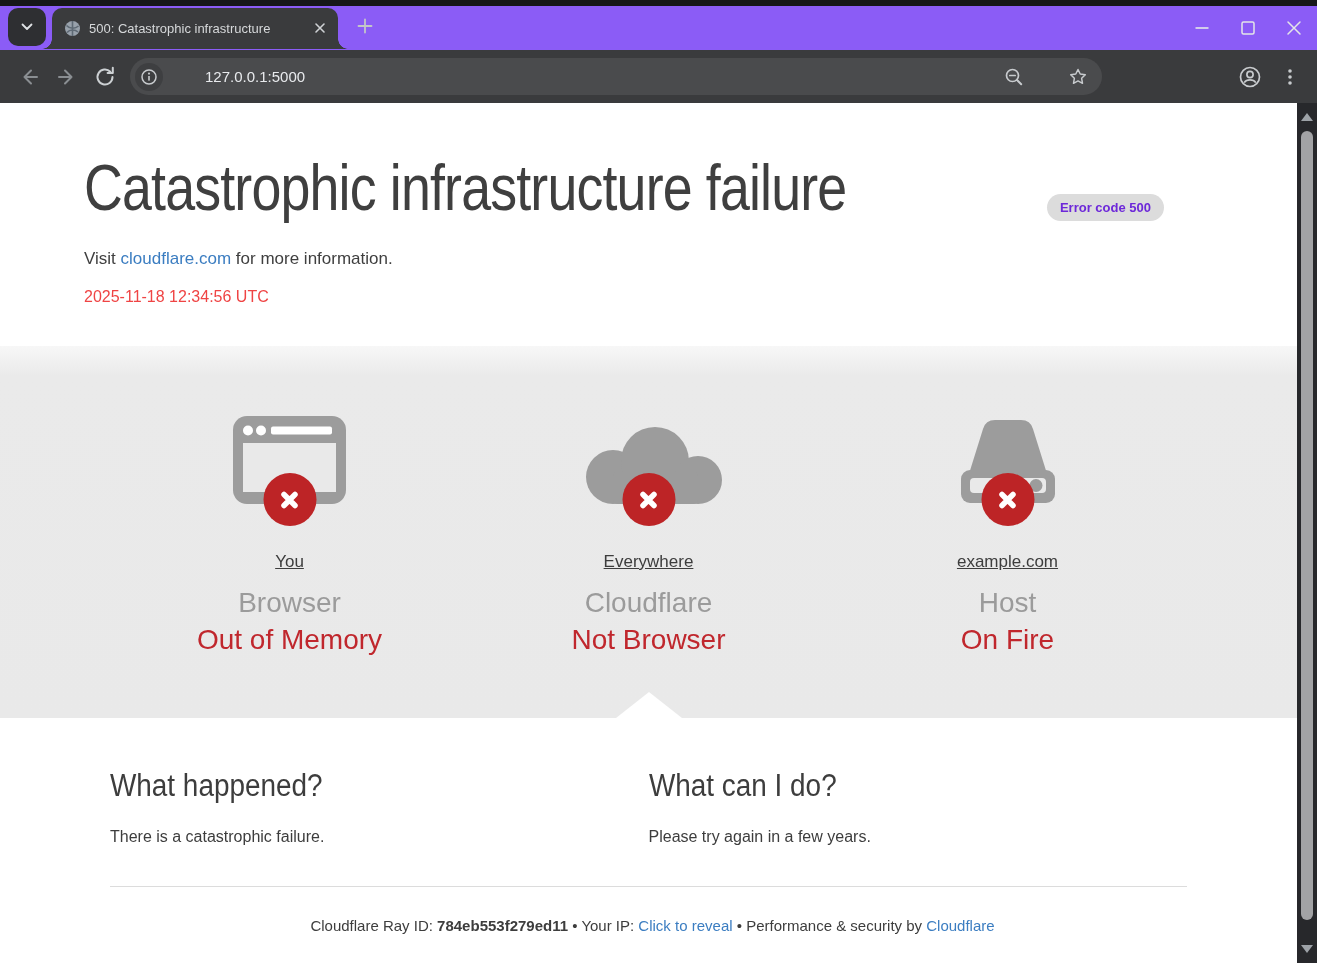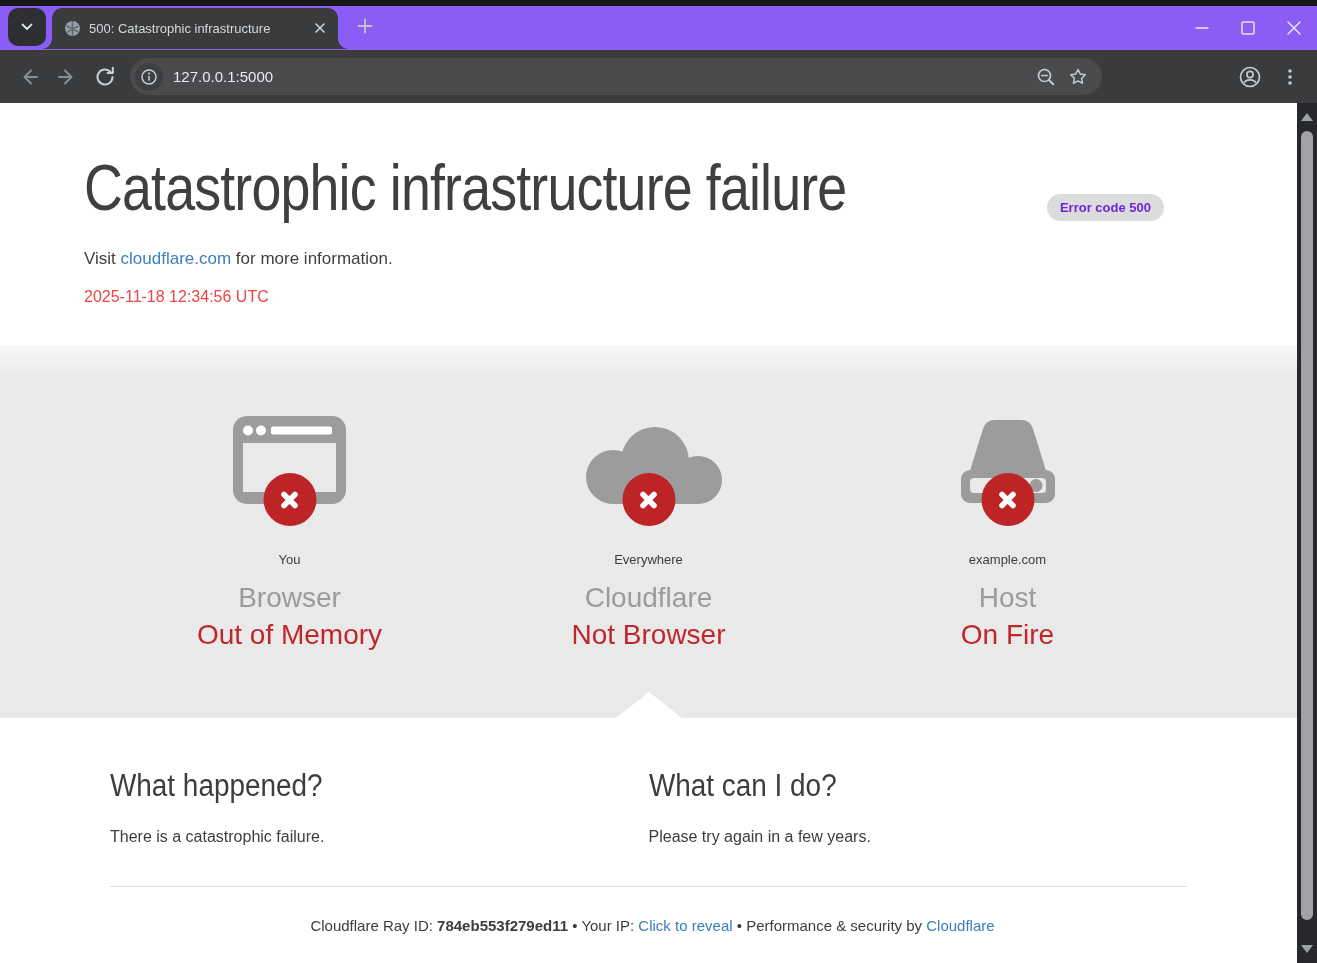--- a/index.html
+++ b/index.html
@@ -22,21 +22,21 @@
                mask-image:linear-gradient(to right,#000 88%,transparent); }
   .tab-close { width:20px; height:20px; border-radius:50%; display:flex; align-items:center; justify-content:center; cursor:pointer; }
   .new-tab-btn { width:34px; height:34px; margin:0 0 4px 10px; display:flex; align-items:center; justify-content:center;
                  border-radius:8px; cursor:pointer; align-self:center; }
   .win-controls { position:absolute; right:0; top:0; height:44px; display:flex; }
   .win-btn { width:46px; height:44px; display:flex; align-items:center; justify-content:center; cursor:pointer; }
 
   .toolbar { height:53px; background:#3a3b3d; display:flex; align-items:center; padding:0 10px; }
   .nav-btn { width:34px; height:34px; border-radius:50%; display:flex; align-items:center; justify-content:center; margin:0 2px; cursor:pointer; }
   .omnibox { flex:0 0 auto; width:972px; height:37px; margin:0 10px 0 6px; background:#4a4b4d; border-radius:19px;
-             display:flex; align-items:center; padding:0 10px 0 5px; }
+             display:flex; align-items:center; padding:0 10px 0 5px;gap:32px; }
   .site-info { width:28px; height:28px; border-radius:50%; background:#3e3f41; display:flex; align-items:center; justify-content:center; cursor:pointer; }
   .url-text { color:#e8eaed; font-size:15px; margin-left:10px; flex:1; }
   .omni-icon { width:28px; height:28px; display:flex; align-items:center; justify-content:center; cursor:pointer; margin-left:4px; }
   .toolbar-right { display:flex; align-items:center; margin-left:auto; }
   .avatar-btn, .menu-btn { width:34px; height:34px; display:flex; align-items:center; justify-content:center; cursor:pointer; margin-left:6px; }
 
   
   .viewport { display:flex; height:860px; }
   .page { width:1297px; background:#ffffff; position:relative; overflow:hidden; }
   .scrollbar { width:20px; background:#27282b; position:relative; }
@@ -56,21 +56,21 @@
   .cf-visit { margin-top:26px; font-size:17px; color:#3f3f3f; }
   .cf-visit a, .link { color:#3b7dc1; text-decoration:none; cursor:pointer; }
   .cf-timestamp { margin-top:19px; font-size:16px; color:#ef4444; }
 
   .cf-status { height:372px; background:linear-gradient(#f7f7f7 0px, #eaeaea 30px, #e9e9e9 100%);
                display:flex; padding:67px 110px 0; position:relative; }
   .status-col { flex:1; text-align:center; }
   .icon-wrap { position:relative; height:92px; width:170px; margin:0 auto; display:flex; align-items:flex-end; justify-content:center; }
   .red-badge { position:absolute; left:50%; bottom:-21px; transform:translateX(-50%); width:53px; height:53px;
                border-radius:50%; background:#bd2426; display:flex; align-items:center; justify-content:center; }
-  .entity { margin-top:47px; font-size:13px; color:#3d3d3d; }
+  .entity { margin-top:47px; font-size:17px; color:#3d3d3d;text-decoration:underline; }
   .role { margin-top:15px; font-size:28px; font-weight:300; color:#9b9b9b; }
   .status-text { margin-top:5px; font-size:28px; color:#c0272d; }
   .notch { position:absolute; bottom:0; left:50%; transform:translateX(-50%); width:0; height:0;
            border-left:33px solid transparent; border-right:33px solid transparent; border-bottom:26px solid #ffffff; }
 
   .cf-qa { padding:50px 110px 0; display:flex; }
   .qa-col { width:50%; }
   .qa-heading { font-size:31px; font-weight:300; color:#3d3d3d; }
   .qa-heading .squeeze { display:inline-block; transform:scaleX(0.9); transform-origin:left center; }
   .qa-body { margin-top:24px; font-size:16px; color:#3d3d3d; }

